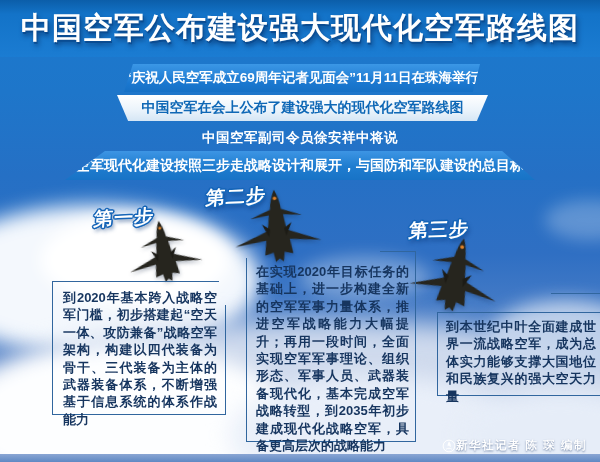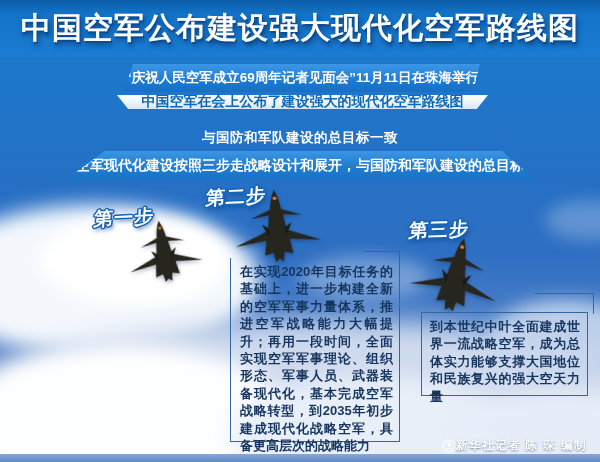--- a/index.html
+++ b/index.html
@@ -26,21 +26,21 @@
     background:linear-gradient(180deg,#0b5ea9 0%,#1373c8 25%,#1b7cd2 100%);
     display:flex;align-items:center;justify-content:center;}
   .title-text{color:#fff;font-size:30px;font-weight:900;letter-spacing:1px;white-space:nowrap;
     text-shadow:1px 2px 0 #0a4c92,2px 4px 5px rgba(6,40,90,.65);text-align:center;}
   
   .banner{position:absolute;display:flex;align-items:center;justify-content:center;
     white-space:nowrap;font-weight:bold;}
   .banner-1{top:64px;left:124px;width:356px;height:28px;font-size:13.5px;color:#fff;
     background:linear-gradient(180deg,#3b97e6 0%,#1a77cf 70%,#1670c5 100%);
     clip-path:polygon(2.5% 0,100% 0,98% 100%,0 100%);}
-  .banner-2{top:95px;left:117px;width:371px;height:14px;font-size:14px;color:#0f68b6;
+  .banner-2{top:95px;left:117px;width:371px;height:26px;font-size:14px;color:#0f68b6;
     background:linear-gradient(180deg,#ffffff 0%,#eaf3fb 60%,#d5e6f5 100%);
     clip-path:polygon(0 0,100% 0,97% 100%,3% 100%);}
   .speaker-line{position:absolute;top:129px;left:0;width:100%;text-align:center;
     color:#fff;font-size:13.5px;font-weight:600;letter-spacing:.5px;}
   .banner-3{top:151px;left:65px;width:470px;height:29px;font-size:14px;color:#fff;
     background:linear-gradient(180deg,#3d95e4 0%,#1e7ccf 55%,#1873c6 100%);
     clip-path:polygon(8.5% 0,93% 0,100% 100%,0 100%);letter-spacing:0;}
   
   .step-label{position:absolute;color:#fff;font-size:19px;font-weight:900;letter-spacing:1px;
     transform:skewX(-8deg) rotate(-3deg);
@@ -50,21 +50,21 @@
   .sl-1{left:94px;top:205px;}
   .sl-2{left:206px;top:184px;}
   .sl-3{left:409px;top:217px;transform:skewX(-8deg) rotate(-2deg);}
   
   .jet{position:absolute;filter:drop-shadow(0 2px 2px rgba(10,30,60,.35));}
   .jet-1{left:124px;top:219px;width:80px;transform:rotate(-10deg);}
   .jet-2{left:230px;top:188px;width:94px;transform:rotate(-5deg);}
   .jet-3{left:408px;top:236px;width:96px;transform:rotate(12deg);}
   
   .step-box{position:absolute;box-sizing:border-box;color:#16355f;font-weight:bold;
-    font-size:13px;line-height:17.4px;text-align:justify;letter-spacing:0;}
+    font-size:13px;line-height:17.4px;text-align:justify;letter-spacing:0;margin-left:16px;}
   .step-box .bt{display:block;}
   .box-1{left:36px;top:281px;width:174px;height:134px;padding:8px 9px 0 10px;
     border-left:1.5px solid #31669e;border-bottom:1.5px solid #31669e;}
   .box-1::before{content:"";position:absolute;top:0;left:0;width:96%;border-top:1.5px solid #31669e;}
   .box-1::after{content:"";position:absolute;right:0;bottom:0;height:82%;border-right:1.5px solid #31669e;}
   .box-2{left:230px;top:258px;width:170px;height:184px;padding:5px 7px 0 9px;
     border-left:1.5px solid #31669e;border-bottom:1.5px solid #31669e;}
   .box-2::before{content:"";position:absolute;top:-7px;right:0;width:21%;height:calc(100% + 7px);
     border-top:1.5px solid #31669e;border-right:1.5px solid #31669e;}
   .box-3{left:421px;top:312px;width:167px;height:84px;padding:5px 7px 0 8px;
@@ -110,39 +110,42 @@
   <div class="title-bar">
     <div class="title-text">中国空军公布建设强大现代化空军路线图</div>
   </div>
 
   <div class="banner banner-1">
     <span>“庆祝人民空军成立69周年记者见面会”11月11日在珠海举行</span>
   </div>
   <div class="banner banner-2">
     <span>中国空军在会上公布了建设强大的现代化空军路线图</span>
   </div>
-  <div class="speaker-line">与国防和军队建设的总目标一致</div>
+  <div class="speaker-line">中国空军副司令员徐安祥中将说</div>
   <div class="banner banner-3">
     <span>中国空军现代化建设按照三步走战略设计和展开，与国防和军队建设的总目标一致</span>
   </div>
 
   <div class="step-label sl-1">第一步</div>
   <div class="step-label sl-2">第二步</div>
   <div class="step-label sl-3">第三步</div>
 
   <svg class="jet jet-1" viewBox="0 0 120 100">
     <use href="#jet-shape"></use>
   </svg>
   <svg class="jet jet-2" viewBox="0 0 120 100">
     <use href="#jet-shape"></use>
   </svg>
   <svg class="jet jet-3" viewBox="0 0 120 100">
     <use href="#jet-shape"></use>
   </svg>
 
+  <div class="step-box box-1">
+    <span class="bt">到2020年基本跨入战略空军门槛，初步搭建起“空天一体、攻防兼备”战略空军架构，构建以四代装备为骨干、三代装备为主体的武器装备体系，不断增强基于信息系统的体系作战能力</span>
+  </div>
   <div class="step-box box-2">
     <span class="bt">在实现2020年目标任务的基础上，进一步构建全新的空军军事力量体系，推进空军战略能力大幅提升；再用一段时间，全面实现空军军事理论、组织形态、军事人员、武器装备现代化，基本完成空军战略转型，到2035年初步建成现代化战略空军，具备更高层次的战略能力</span>
   </div>
   <div class="step-box box-3">
     <span class="bt">到本世纪中叶全面建成世界一流战略空军，成为总体实力能够支撑大国地位和民族复兴的强大空天力量</span>
   </div>
 
   <div class="credit">
     <svg width="14" height="14" viewBox="0 0 20 20">
       <circle cx="10" cy="10" r="8.4" fill="none" stroke="#ffffff" stroke-width="1.4"></circle>

